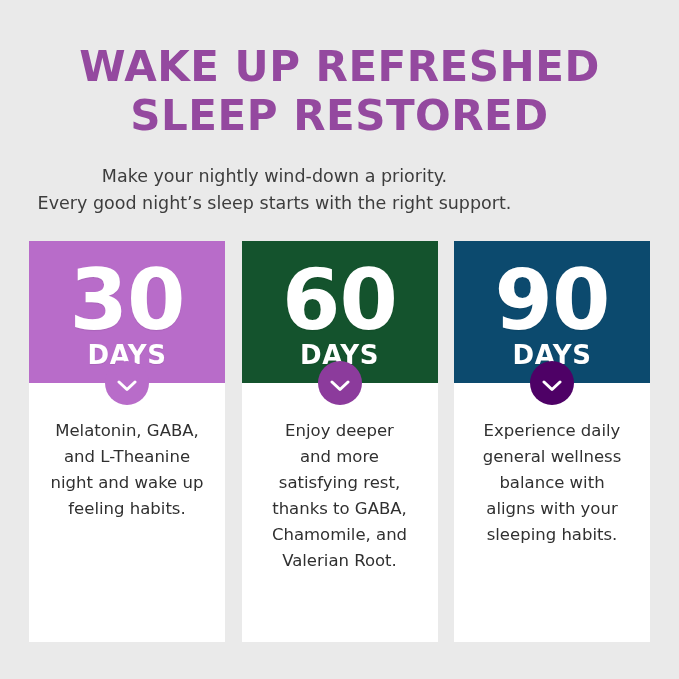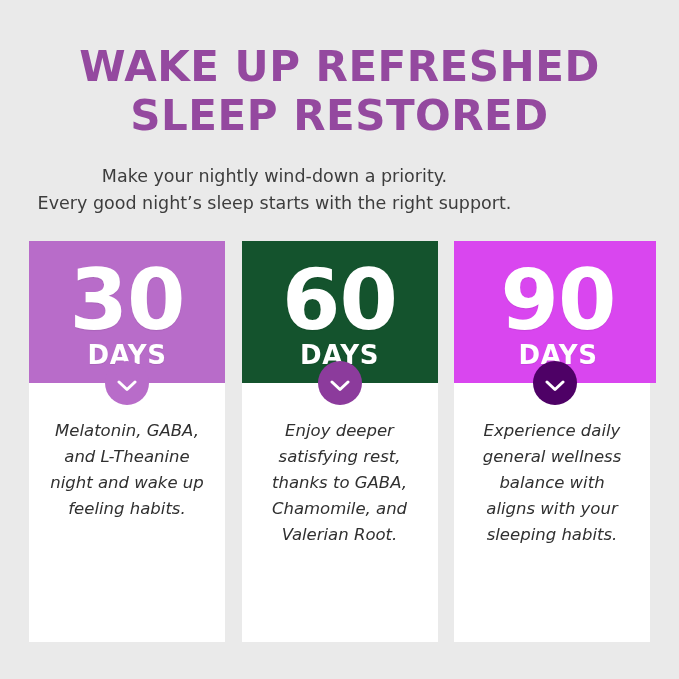--- a/index.html
+++ b/index.html
@@ -130,21 +130,20 @@
     padding: 35px 15px 0 15px;
     text-align: center;
     color: #303030;
     font-size: 16.5px;
     line-height: 26px;
     box-sizing: border-box;
   }
   .card-body .line {
     display: block;
     white-space: nowrap;
-    font-style: italic;
   }
 </style>
 </head>
 <body>
 
 <div id="page">
 
   <div class="headline">
     <span class="line">WAKE UP REFRESHED</span>
     <span class="line">SLEEP RESTORED</span>
@@ -180,29 +179,30 @@
         <div class="card-number">60</div>
         <div class="card-days">DAYS</div>
         <div class="chevron-badge" style="background:#8c3b9c;">
           <svg width="20" height="12" viewBox="0 0 20 12" aria-hidden="true">
             <polyline points="2,2 10,9.5 18,2" fill="none" stroke="#ffffff" stroke-width="3" stroke-linecap="round" stroke-linejoin="round"></polyline>
           </svg>
         </div>
       </div>
       <div class="card-body">
         <span class="line">Enjoy deeper</span>
+        <span class="line">and more</span>
         <span class="line">satisfying rest,</span>
         <span class="line">thanks to GABA,</span>
         <span class="line">Chamomile, and</span>
         <span class="line">Valerian Root.</span>
       </div>
     </div>
 
     <div class="card">
-      <div class="card-header" style="background:#d946ef;padding-left:6px;">
+      <div class="card-header" style="background:#0c4a6e;">
         <div class="card-number">90</div>
         <div class="card-days">DAYS</div>
         <div class="chevron-badge" style="background:#4e0166;">
           <svg width="20" height="12" viewBox="0 0 20 12" aria-hidden="true">
             <polyline points="2,2 10,9.5 18,2" fill="none" stroke="#ffffff" stroke-width="3" stroke-linecap="round" stroke-linejoin="round"></polyline>
           </svg>
         </div>
       </div>
       <div class="card-body">
         <span class="line">Experience daily</span>

